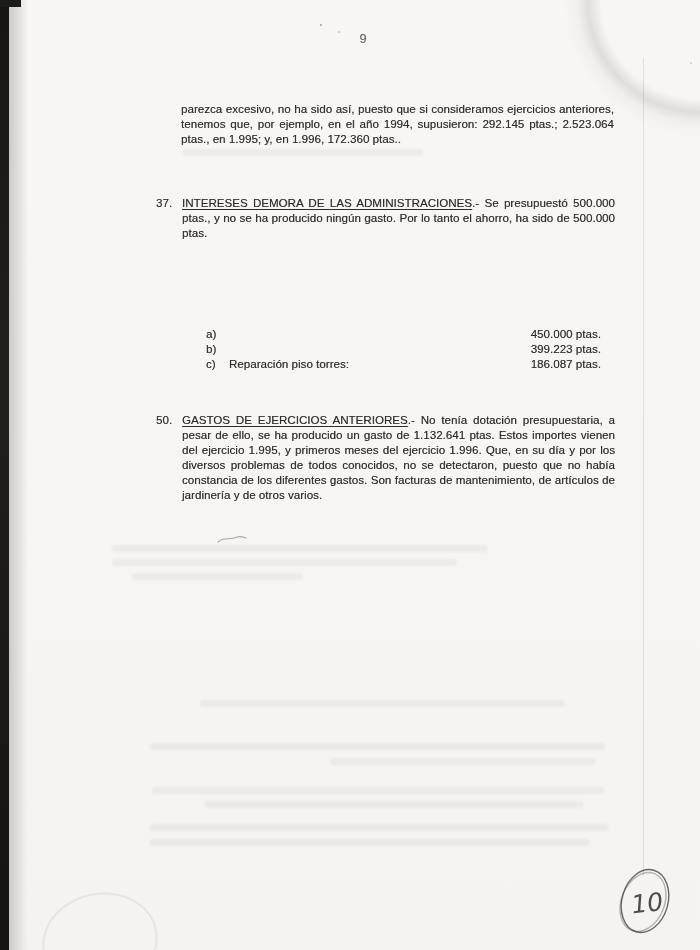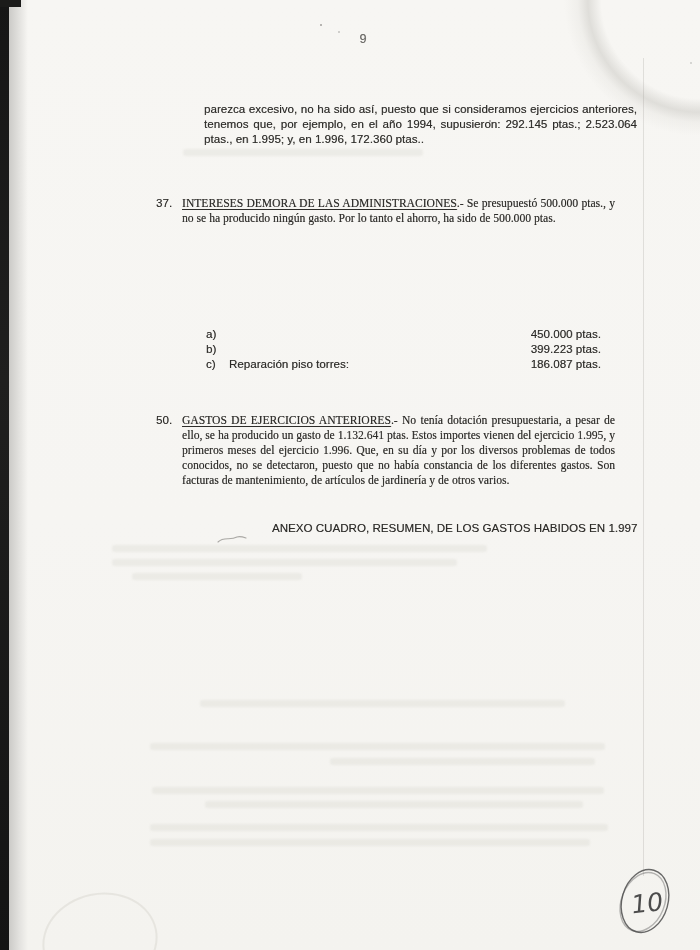--- a/index.html
+++ b/index.html
@@ -40,24 +40,24 @@
     font-size:11.5px; line-height:15px;
     text-shadow:0.3px 0 0 rgba(45,44,41,0.5);
     letter-spacing:0.05px;
   }
   .just { text-align:justify; }
   .page-number {
     position:absolute; left:340px; top:32px; width:46px;
     text-align:center; font-size:12.5px; color:#6b6a67;
     text-shadow:0.3px 0 0 rgba(107,106,103,0.5);
   }
-  .intro { position:absolute; left:181px; top:102px; width:433px;margin-left:23px; }
+  .intro { position:absolute; left:181px; top:102px; width:433px; }
   .item { position:absolute; left:156px; width:459px; display:flex;margin-top:20px; }
   .item .num { width:26px; flex:none; }
-  .item .body { flex:1;font-family:Liberation Serif, serif; }
+  .item .body { flex:1; }
   .heading { text-decoration:underline; text-underline-offset:1.5px; }
   .exp-rows { position:absolute; left:206px; top:327px; width:395px; }
   .exp-row { display:flex; }
   .exp-label { width:23px; flex:none; }
   .exp-amount { margin-left:auto; text-align:right; }
   .annex { position:absolute; left:272px; top:521px; }
   
   .ghost {
     position:absolute; height:7px; border-radius:3px;
     background:rgba(152,146,132,0.10); filter:blur(1.1px);
@@ -116,21 +116,20 @@
       <span class="exp-text">Reparación piso torres:</span>
       <span class="exp-amount">186.087 ptas.</span>
     </div>
   </div>
 
   <div class="item txt" style="top:393px">
     <span class="num">50.</span>
     <span class="body just"><span class="heading">GASTOS DE EJERCICIOS ANTERIORES</span><span>.- No tenía dotación presupuestaria, a pesar de ello, se ha producido un gasto de 1.132.641 ptas. Estos importes vienen del ejercicio 1.995, y primeros meses del ejercicio 1.996. Que, en su día y por los diversos problemas de todos conocidos, no se detectaron, puesto que no había constancia de los diferentes gastos. Son facturas de mantenimiento, de artículos de jardinería y de otros varios.</span></span>
   </div>
 
-  <div class="annex txt">ANEXO CUADRO, RESUMEN, DE LOS GASTOS HABIDOS EN 1.997</div>
 
   <svg class="squiggle" width="34" height="14" viewBox="0 0 34 14">
     <path d="M3,9 C9,3 15,8 22,4 C25,3 28,4 31,5" fill="none" stroke="rgba(95,93,89,0.5)" stroke-width="1.1" stroke-linecap="round"></path>
   </svg>
 
   <div class="ghost" style="left:183px; top:149px; width:240px;"></div>
   <div class="ghost" style="left:112px; top:545px; width:375px;"></div>
   <div class="ghost" style="left:112px; top:559px; width:345px;"></div>
   <div class="ghost" style="left:132px; top:573px; width:170px;"></div>
   <div class="ghost" style="left:200px; top:700px; width:365px;"></div>

